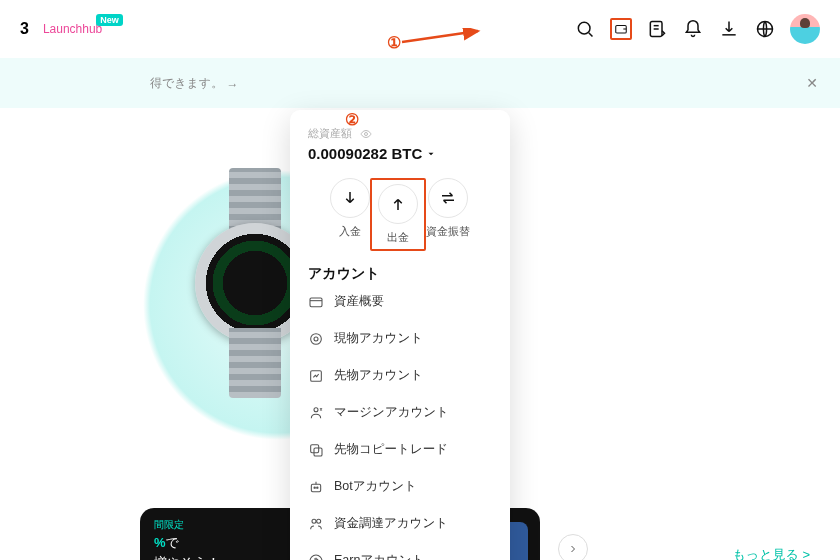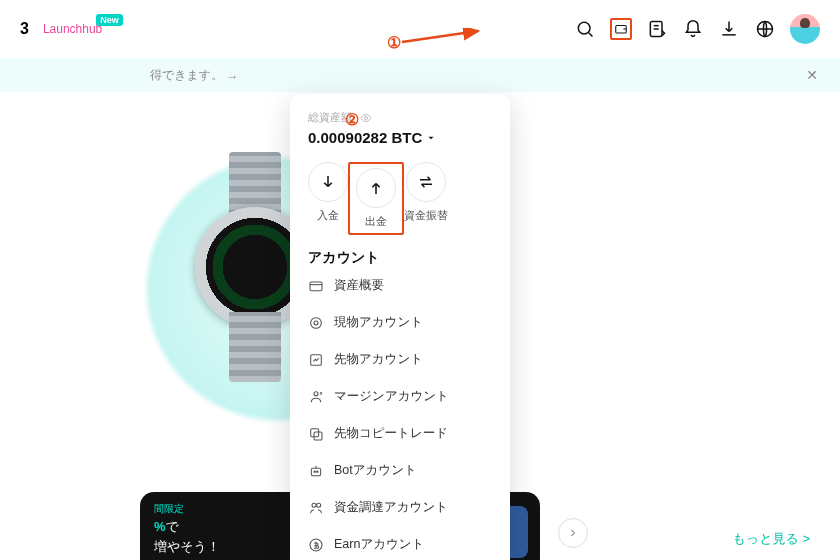--- a/index.html
+++ b/index.html
@@ -7,21 +7,21 @@
   .header{height:58px;display:flex;align-items:center;padding:0 20px;gap:8px;position:relative;z-index:2}
   .hdr-left{display:flex;align-items:center;gap:14px;flex:1}
   .hdr-left .brand{font-size:12px;font-weight:500;color:#ec4899}
   .new-badge{background:#00d4c7;color:#fff;font-size:9px;font-weight:600;padding:1px 4px;border-radius:3px;position:relative;top:-8px;left:-6px}
   .hdr-right{display:flex;align-items:center;gap:14px}
   .hicon{width:22px;height:22px;display:flex;align-items:center;justify-content:center;color:#111;cursor:pointer}
   .hicon svg{width:20px;height:20px;stroke:currentColor;stroke-width:1.8;fill:none}
   .wallet-box{border:2px solid #e64a19;padding:2px;border-radius:2px}
   .avatar{width:30px;height:30px;border-radius:50%;background:linear-gradient(180deg,#ffb6b6 0%,#ffb6b6 45%,#4dd0e1 45%,#4dd0e1 100%);position:relative;overflow:hidden}
   .avatar::before{content:"";position:absolute;top:4px;left:50%;transform:translateX(-50%);width:10px;height:10px;background:#5d4037;border-radius:50% 50% 40% 40%}
-  .banner{background:#eefcfb;height:34px;display:flex;align-items:center;padding:0 150px 0 150px;font-size:12px;color:#888;position:relative}
+  .banner{background:#eefcfb;height:50px;display:flex;align-items:center;padding:0 150px 0 150px;font-size:12px;color:#888;position:relative}
   .banner-close{position:absolute;right:22px;top:50%;transform:translateY(-50%);color:#888;cursor:pointer;font-size:14px}
   .main{position:relative;height:468px;background:#fff}
   .hero-bg{position:absolute;left:140px;top:10px;width:230px;height:340px;background:radial-gradient(circle at 60% 55%,#e8fcfa 0%,#c5f5f1 55%,#fff 58%);border-radius:50%}
   .watch{position:absolute;left:170px;top:60px;width:170px;height:230px}
   .watch .band-top{position:absolute;left:50%;top:0;transform:translateX(-50%);width:52px;height:70px;background:repeating-linear-gradient(0deg,#b8bfc4 0 6px,#9aa3a9 6px 12px);border-radius:4px 4px 0 0}
   .watch .band-bot{position:absolute;left:50%;bottom:0;transform:translateX(-50%);width:52px;height:70px;background:repeating-linear-gradient(0deg,#b8bfc4 0 6px,#9aa3a9 6px 12px);border-radius:0 0 4px 4px}
   .watch .case{position:absolute;left:50%;top:50%;transform:translate(-50%,-50%);width:120px;height:120px;border-radius:50%;background:radial-gradient(circle,#111 0 38%,#0a3d1a 38% 50%,#111 50% 58%,#d0d4d7 58% 100%);box-shadow:0 2px 8px rgba(0,0,0,.3)}
   .promo-card{position:absolute;left:140px;top:400px;width:200px;height:80px;background:#111;border-radius:14px;padding:10px 14px;color:#fff;overflow:hidden}
   .promo-card .tag{font-size:10px;color:#00e2c7}
   .promo-card .line{font-size:13px;margin-top:2px}
@@ -30,21 +30,21 @@
   .card2{position:absolute;left:360px;top:400px;width:180px;height:80px;background:#111;border-radius:14px;overflow:hidden}
   .card2::after{content:"";position:absolute;right:12px;top:14px;width:50px;height:52px;background:#3d7bd9;border-radius:8px;opacity:.7}
   .next-btn{position:absolute;left:558px;top:426px;width:30px;height:30px;border:1px solid #ddd;border-radius:50%;display:flex;align-items:center;justify-content:center;background:#fff;cursor:pointer}
   .more{position:absolute;right:30px;bottom:12px;color:#00c2a8;font-size:13px;cursor:pointer}
   
   .panel{position:absolute;left:290px;top:2px;width:220px;background:#fff;border-radius:10px;box-shadow:0 8px 30px rgba(0,0,0,.15);padding:16px 0 8px;z-index:5}
   .panel-inner{padding:0 18px}
   .tot-label{font-size:11px;color:#aaa;display:flex;align-items:center;gap:8px}
   .tot-val{font-size:15px;font-weight:700;color:#111;margin-top:4px;display:flex;align-items:center;gap:4px}
   .tot-fiat{font-size:10px;color:#bbb;margin-top:2px}
-  .actions{display:flex;justify-content:flex-start;margin:16px 0 14px}
+  .actions{display:flex;justify-content:center;margin:16px 0 14px}
   .act{display:flex;flex-direction:column;align-items:center;gap:6px;cursor:pointer}
   .act-circle{width:40px;height:40px;border:1px solid #e5e5e5;border-radius:50%;display:flex;align-items:center;justify-content:center}
   .act-circle svg{width:18px;height:18px;stroke:#111;stroke-width:2;fill:none}
   .act-label{font-size:11px;color:#555}
   .withdraw-box{border:2px solid #e64a19;padding:4px 6px;border-radius:2px}
   .sect-title{font-size:14px;font-weight:700;color:#111;padding:0 18px;}
   .menu{list-style:none}
   .menu li{display:flex;align-items:center;gap:10px;padding:10px 18px;font-size:12.5px;color:#333;cursor:pointer}
   .menu svg{width:16px;height:16px;stroke:#555;stroke-width:1.6;fill:none;flex-shrink:0}
   

